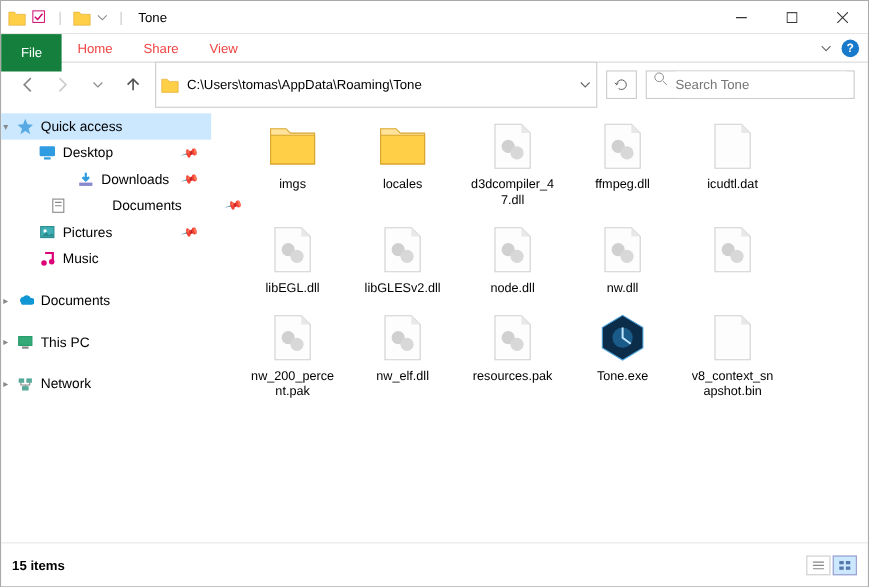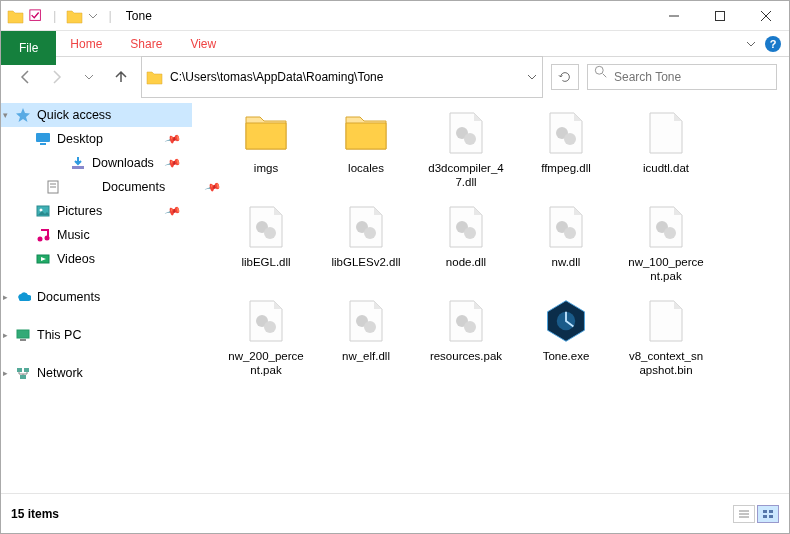--- a/index.html
+++ b/index.html
@@ -280,28 +280,20 @@
             <span class="pin">📌</span>
           </div>
           <div class="item" style="padding-left: 34px;">
             <span class="ico">
               <svg width="16" height="16" viewBox="0 0 16 16">
                 <use href="#music-ico"></use>
               </svg>
             </span>
             <span>Music</span>
           </div>
-          <div class="item" style="padding-left: 34px;">
-            <span class="ico">
-              <svg width="16" height="16" viewBox="0 0 16 16">
-                <use href="#videos-ico"></use>
-              </svg>
-            </span>
-            <span>Videos</span>
-          </div>
         </div>
     </div>
     <div class="group">
       <div class="item head">
         <span class="caret">▸</span>
         <span class="ico">
             <svg width="16" height="16" viewBox="0 0 16 16">
               <use href="#onedrive-ico"></use>
             </svg>
           </span>
@@ -405,21 +397,20 @@
             </svg>
           </div>
           <div class="label">nw.dll</div>
         </div>
         <div class="fileitem">
           <div class="thumb">
             <svg width="48" height="48" viewBox="0 0 48 48">
               <use href="#page-gear"></use>
             </svg>
           </div>
-          <div class="label">nw_100_percent.pak</div>
         </div>
         <div class="fileitem">
           <div class="thumb">
             <svg width="48" height="48" viewBox="0 0 48 48">
               <use href="#page-gear"></use>
             </svg>
           </div>
           <div class="label">nw_200_percent.pak</div>
         </div>
         <div class="fileitem">

